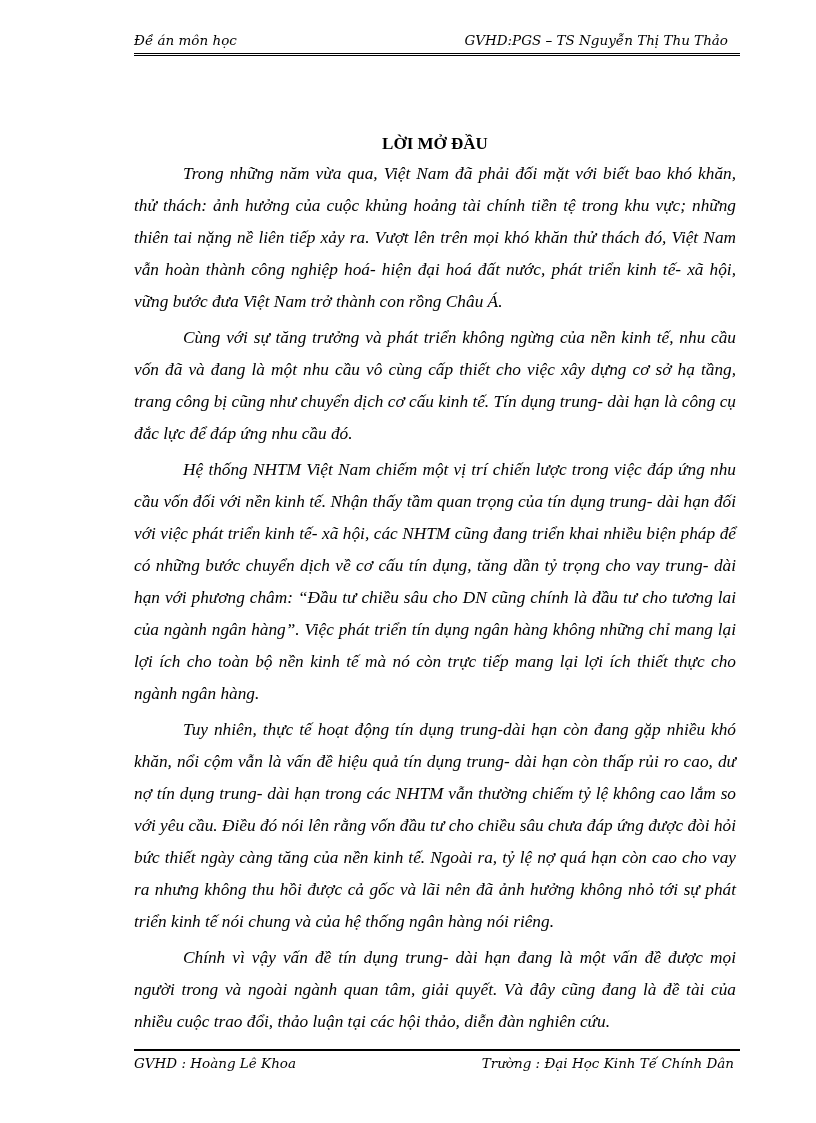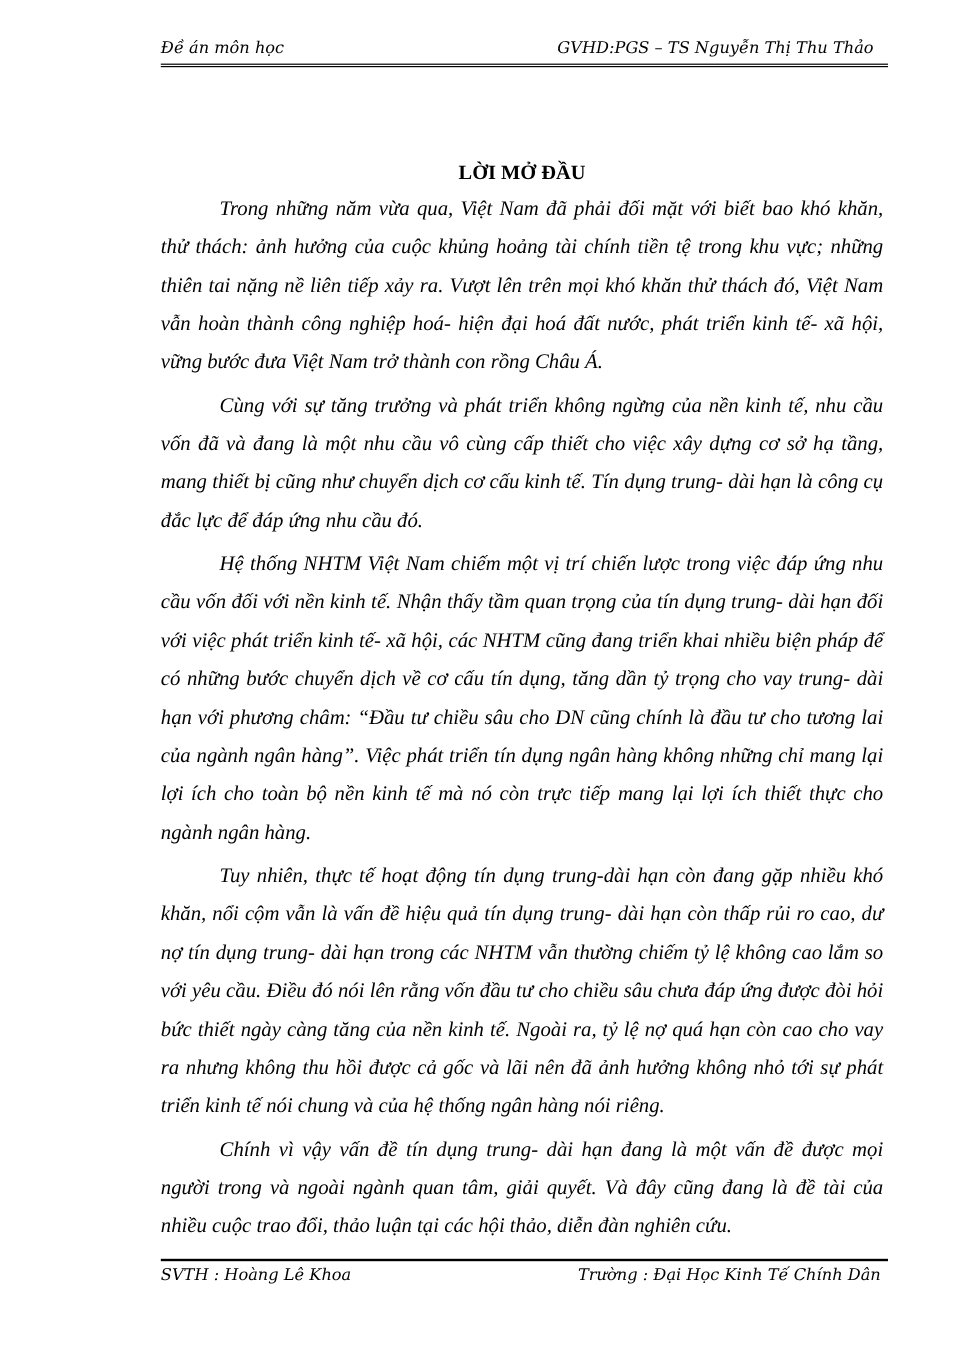--- a/index.html
+++ b/index.html
@@ -33,22 +33,22 @@
 <body>
 
 <div class="header">
   <span class="left">Đề án môn học</span>
   <span class="right">GVHD:PGS – TS Nguyễn Thị Thu Thảo</span>
 </div>
 
 <div class="content">
   <div class="title">LỜI MỞ ĐẦU</div>
   <p class="para">Trong những năm vừa qua, Việt Nam đã phải đối mặt với biết bao khó khăn, thử thách: ảnh hưởng của cuộc khủng hoảng tài chính tiền tệ trong khu vực; những thiên tai nặng nề liên tiếp xảy ra. Vượt lên trên mọi khó khăn thử thách đó, Việt Nam vẫn hoàn thành công nghiệp hoá- hiện đại hoá đất nước, phát triển kinh tế- xã hội, vững bước đưa Việt Nam trở thành con rồng Châu Á.</p>
-  <p class="para">Cùng với sự tăng trưởng và phát triển không ngừng của nền kinh tế, nhu cầu vốn đã và đang là một nhu cầu vô cùng cấp thiết cho việc xây dựng cơ sở hạ tầng, mang thiết bị cũng như chuyển dịch cơ cấu kinh tế. Tín dụng trung- dài hạn là công cụ đắc lực để đáp ứng nhu cầu đó.</p>
+  <p class="para">Cùng với sự tăng trưởng và phát triển không ngừng của nền kinh tế, nhu cầu vốn đã và đang là một nhu cầu vô cùng cấp thiết cho việc xây dựng cơ sở hạ tầng, trang công bị cũng như chuyển dịch cơ cấu kinh tế. Tín dụng trung- dài hạn là công cụ đắc lực để đáp ứng nhu cầu đó.</p>
   <p class="para">Hệ thống NHTM Việt Nam chiếm một vị trí chiến lược trong việc đáp ứng nhu cầu vốn đối với nền kinh tế. Nhận thấy tầm quan trọng của tín dụng trung- dài hạn đối với việc phát triển kinh tế- xã hội, các NHTM cũng đang triển khai nhiều biện pháp để có những bước chuyển dịch về cơ cấu tín dụng, tăng dần tỷ trọng cho vay trung- dài hạn với phương châm: “Đầu tư chiều sâu cho DN cũng chính là đầu tư cho tương lai của ngành ngân hàng”. Việc phát triển tín dụng ngân hàng không những chỉ mang lại lợi ích cho toàn bộ nền kinh tế mà nó còn trực tiếp mang lại lợi ích thiết thực cho ngành ngân hàng.</p>
   <p class="para">Tuy nhiên, thực tế hoạt động tín dụng trung-dài hạn còn đang gặp nhiều khó khăn, nổi cộm vẫn là vấn đề hiệu quả tín dụng trung- dài hạn còn thấp rủi ro cao, dư nợ tín dụng trung- dài hạn trong các NHTM vẫn thường chiếm tỷ lệ không cao lắm so với yêu cầu. Điều đó nói lên rằng vốn đầu tư cho chiều sâu chưa đáp ứng được đòi hỏi bức thiết ngày càng tăng của nền kinh tế. Ngoài ra, tỷ lệ nợ quá hạn còn cao cho vay ra nhưng không thu hồi được cả gốc và lãi nên đã ảnh hưởng không nhỏ tới sự phát triển kinh tế nói chung và của hệ thống ngân hàng nói riêng.</p>
   <p class="para">Chính vì vậy vấn đề tín dụng trung- dài hạn đang là một vấn đề được mọi người trong và ngoài ngành quan tâm, giải quyết. Và đây cũng đang là đề tài của nhiều cuộc trao đổi, thảo luận tại các hội thảo, diễn đàn nghiên cứu.</p>
 </div>
 
 <div class="footer">
-  <span class="left">SVTH : Hoàng Lê Khoa</span>
+  <span class="left">GVHD : Hoàng Lê Khoa</span>
   <span class="right">Trường : Đại Học Kinh Tế Chính Dân</span>
 </div>
 
 </body></html>

